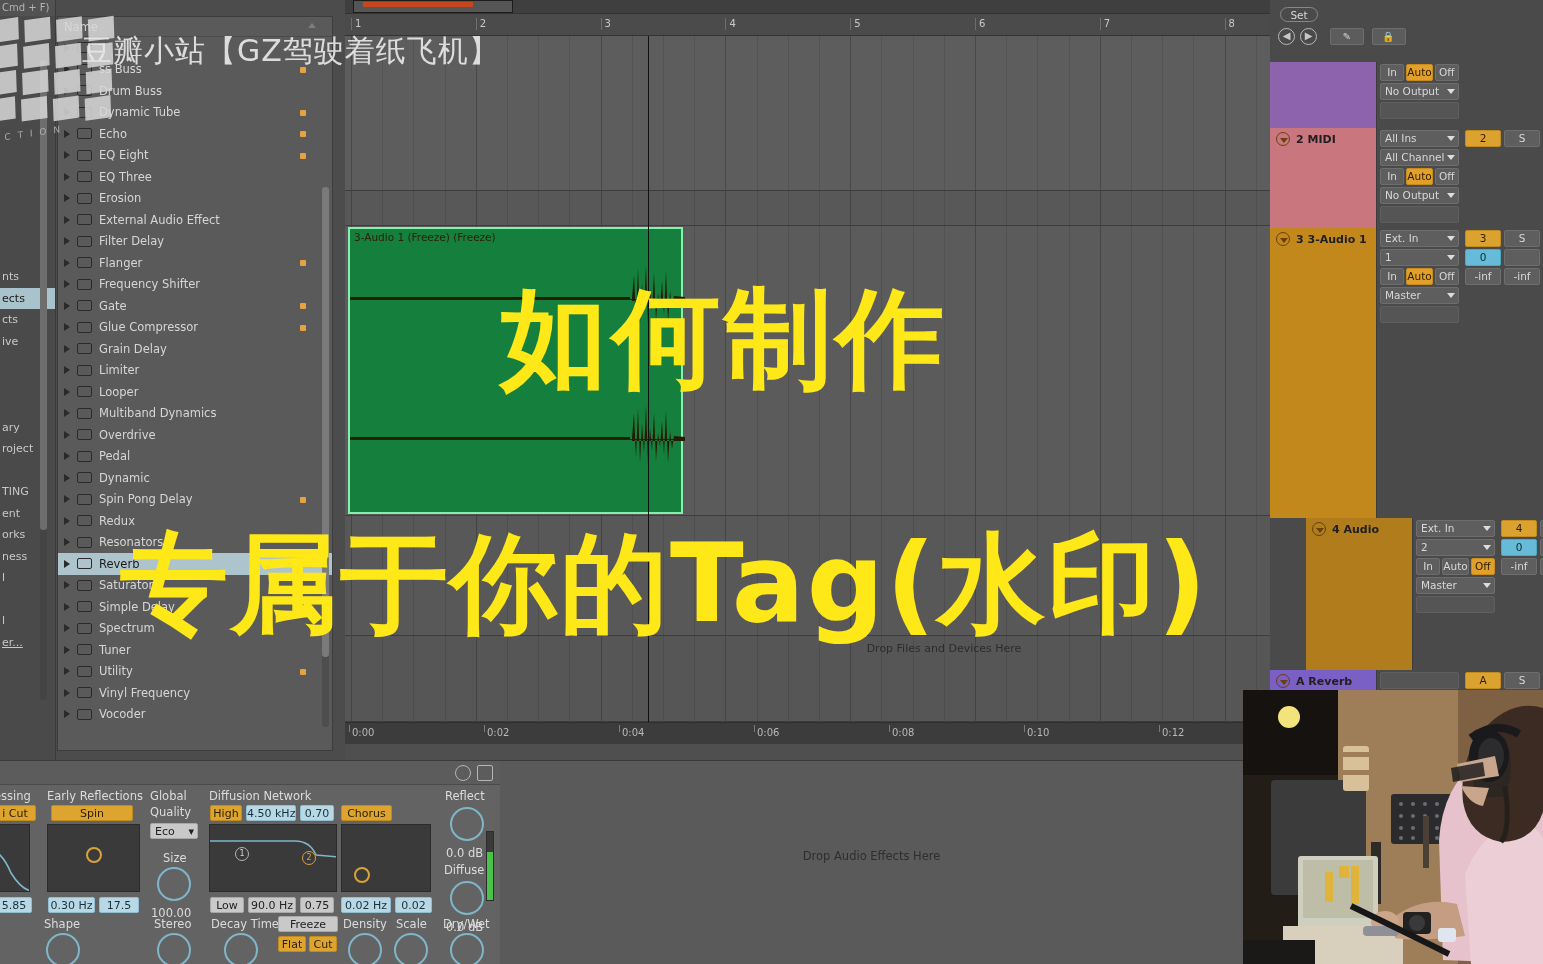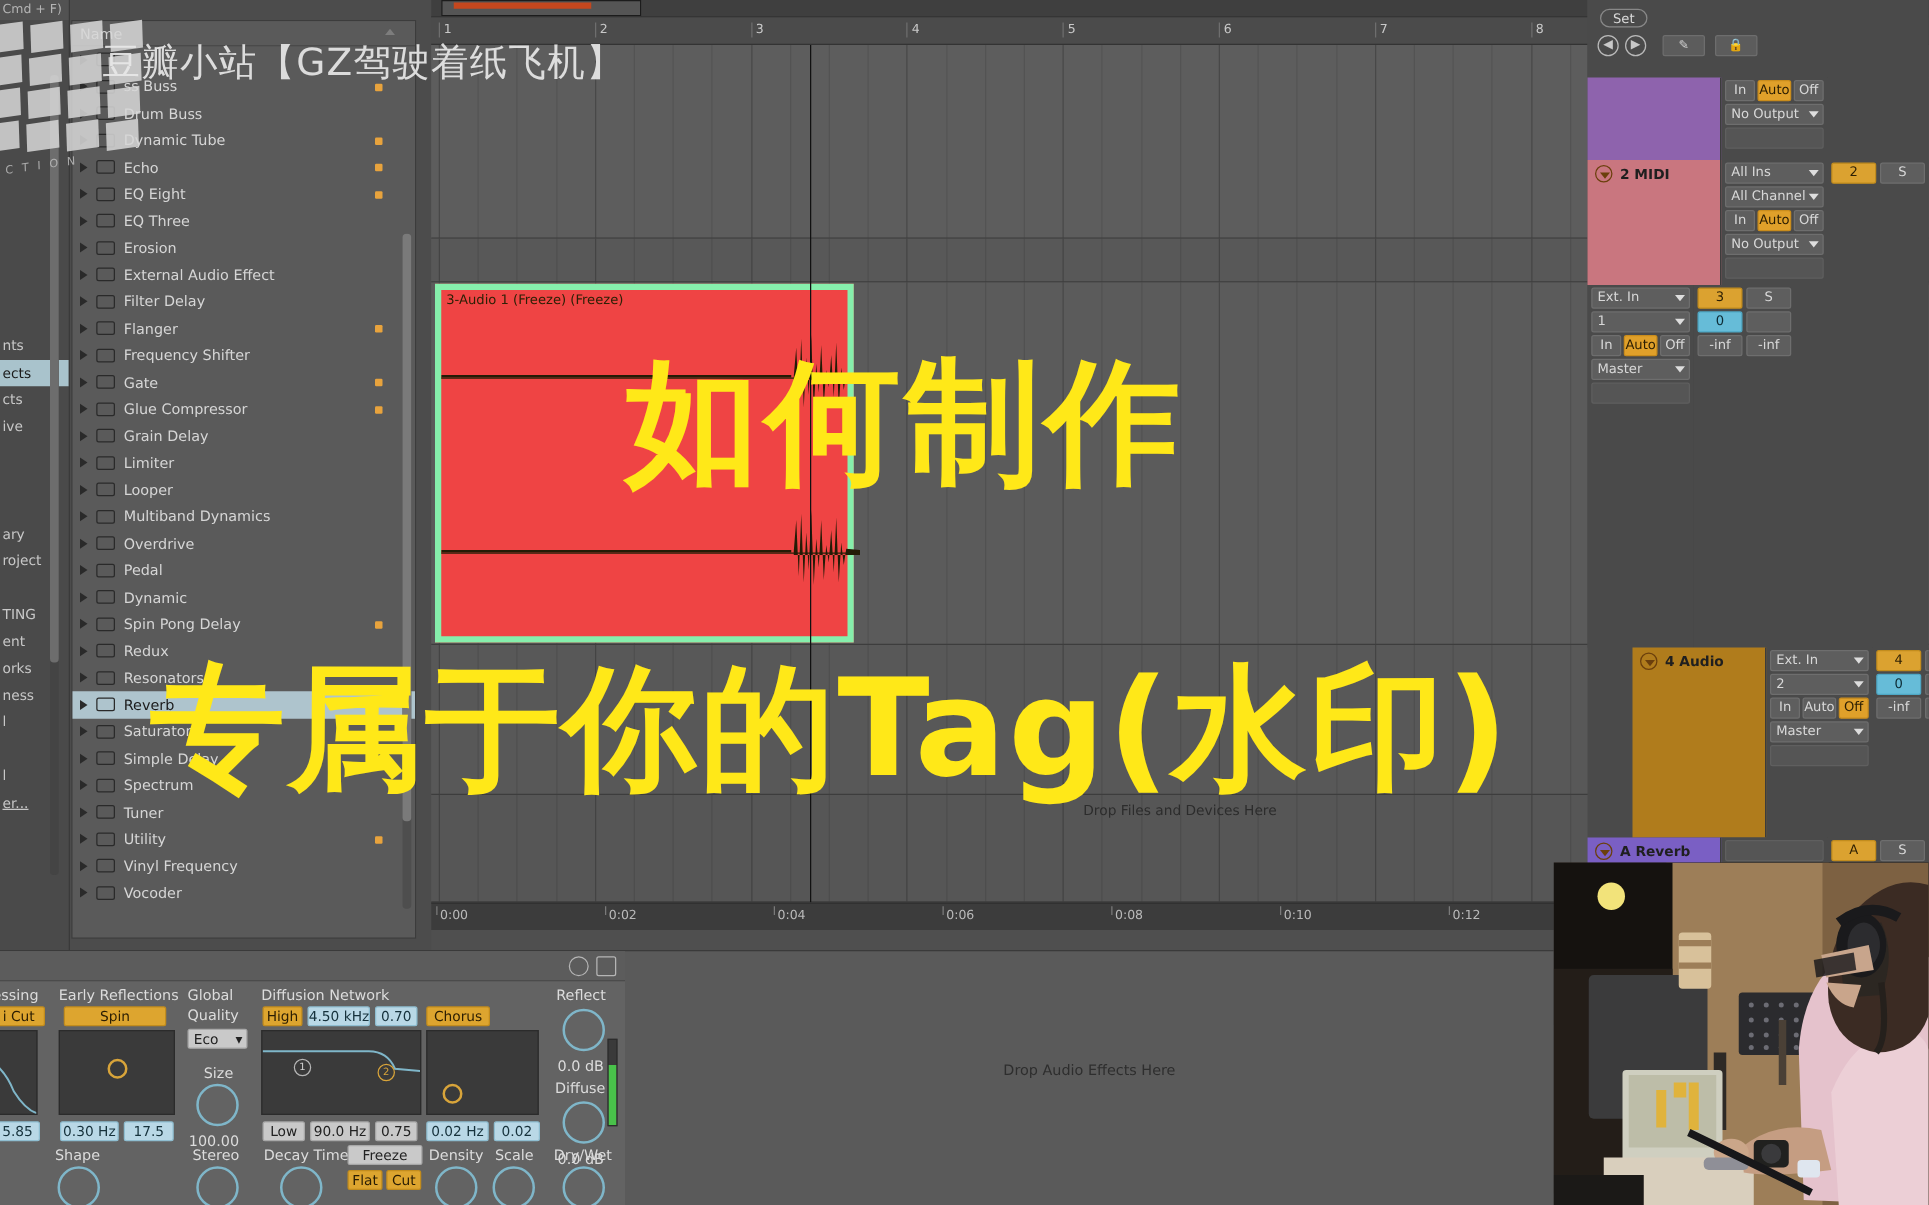--- a/index.html
+++ b/index.html
@@ -51,21 +51,21 @@
   #ruler { position:absolute; left:0; top:14px; width:1198px; height:22px; background:#4b4b4b;
     border-bottom:1px solid #333; }
   .bar { position:absolute; top:4px; font-size:10px; color:#c9c9c9; }
   .bartick{ position:absolute; top:4px; width:1px; height:12px; background:#6e6e6e;}
   #tracks { position:absolute; left:0; top:36px; width:1198px; bottom:38px; background:#565656;}
   .trk { position:absolute; left:0; right:0; border-bottom:1px solid #3d3d3d;
     background:#5b5b5b; }
   .trk .grid { position:absolute; inset:0; }
   .gline { position:absolute; top:0; bottom:0; width:1px; background:rgba(0,0,0,.10);}
   .gline.b { background:rgba(0,0,0,.22); }
-  .clip { position:absolute; top:1px; bottom:1px; background:#ef4444; border:5px solid #86efac;}
+  .clip { position:absolute; top:1px; bottom:1px; background:#15803d; border:2px solid #86efac;}
   .clip .lbl { font-size:10.5px; color:#2e2106; padding:2px 0 0 4px; white-space:nowrap;}
   .wave { position:absolute; left:0; right:0; top:50%; height:1px; background:#2a2208;}
   #playhead { position:absolute; top:36px; bottom:38px; width:1px; background:#111; }
   #timeruler { position:absolute; left:0; bottom:16px; width:1198px; height:22px;
     background:#3c3c3c; border-top:1px solid #2e2e2e;}
   .tlab { position:absolute; top:4px; font-size:10px; color:#b9b9b9; }
   .ttick { position:absolute; top:2px; width:1px; height:7px; background:#7a7a7a;}
   #drop-files { position:absolute; left:0; top:636px; width:1198px; height:26px;
     color:#2c2c2c; font-size:11px; text-align:center; line-height:26px;}
 
@@ -670,20 +670,26 @@
             <div class="cell blank"></div>
           </div>
           <div class="mmix" style="height: 100px; background: rgb(74, 74, 74);">
             <div class="r">
               <div class="b amber">2</div>
               <div class="b ">S</div>
             </div>
           </div>
         </div>
         <div class="mrow" style="top: 228px; height: 290px;">
+          <div class="mname" style="background: rgb(195, 136, 28); height: 290px;">
+            <span class="tbtn">
+              <i></i>
+            </span>
+            <div class="nm">3 3-Audio 1</div>
+          </div>
           <div class="mio" style="height: 290px; background: rgb(74, 74, 74);">
             <div class="cell"><span>Ext. In</span><span class="dd"></span></div>
             <div class="cell"><span>1</span><span class="dd"></span></div>
             <div class="seg">
               <span class="">In</span>
               <span class="on">Auto</span>
               <span class="">Off</span>
             </div>
             <div class="cell"><span>Master</span><span class="dd"></span></div>
             <div class="cell blank"></div>

